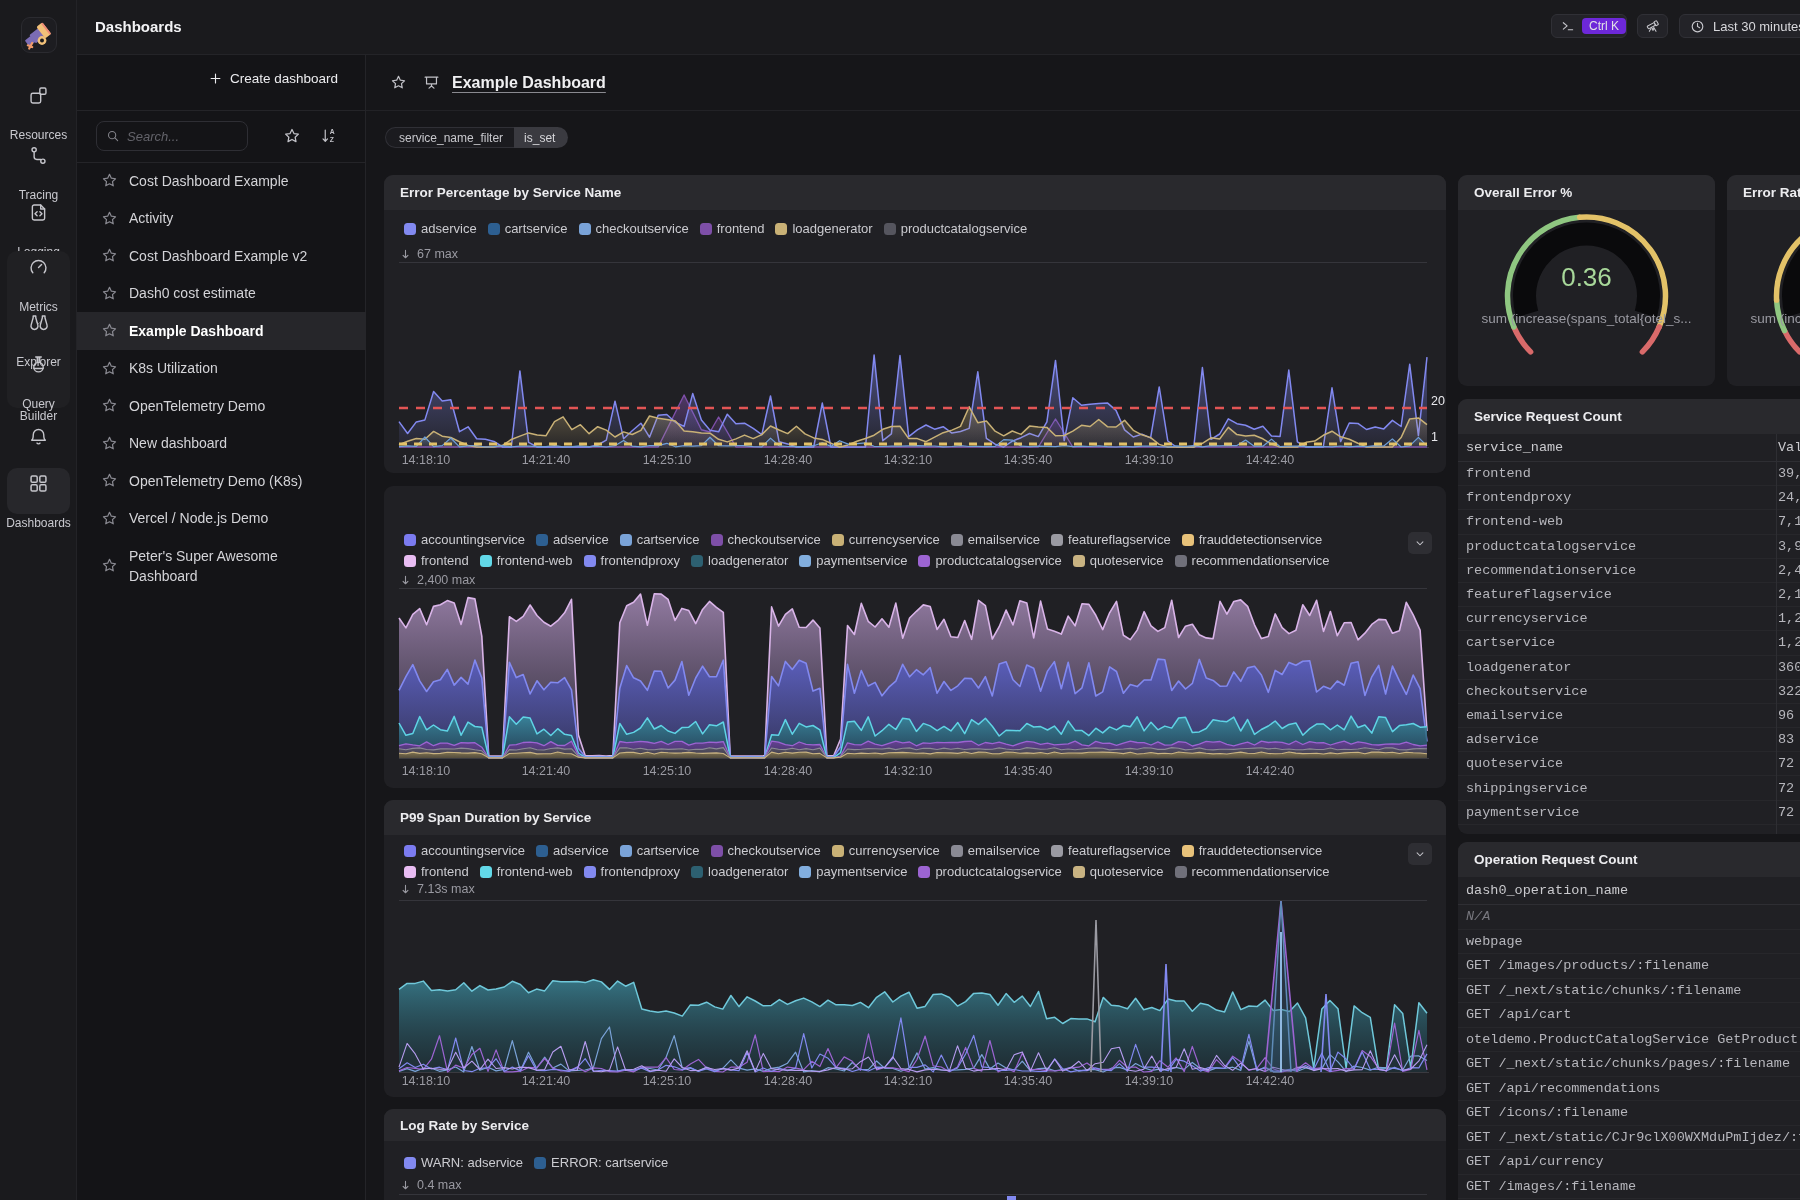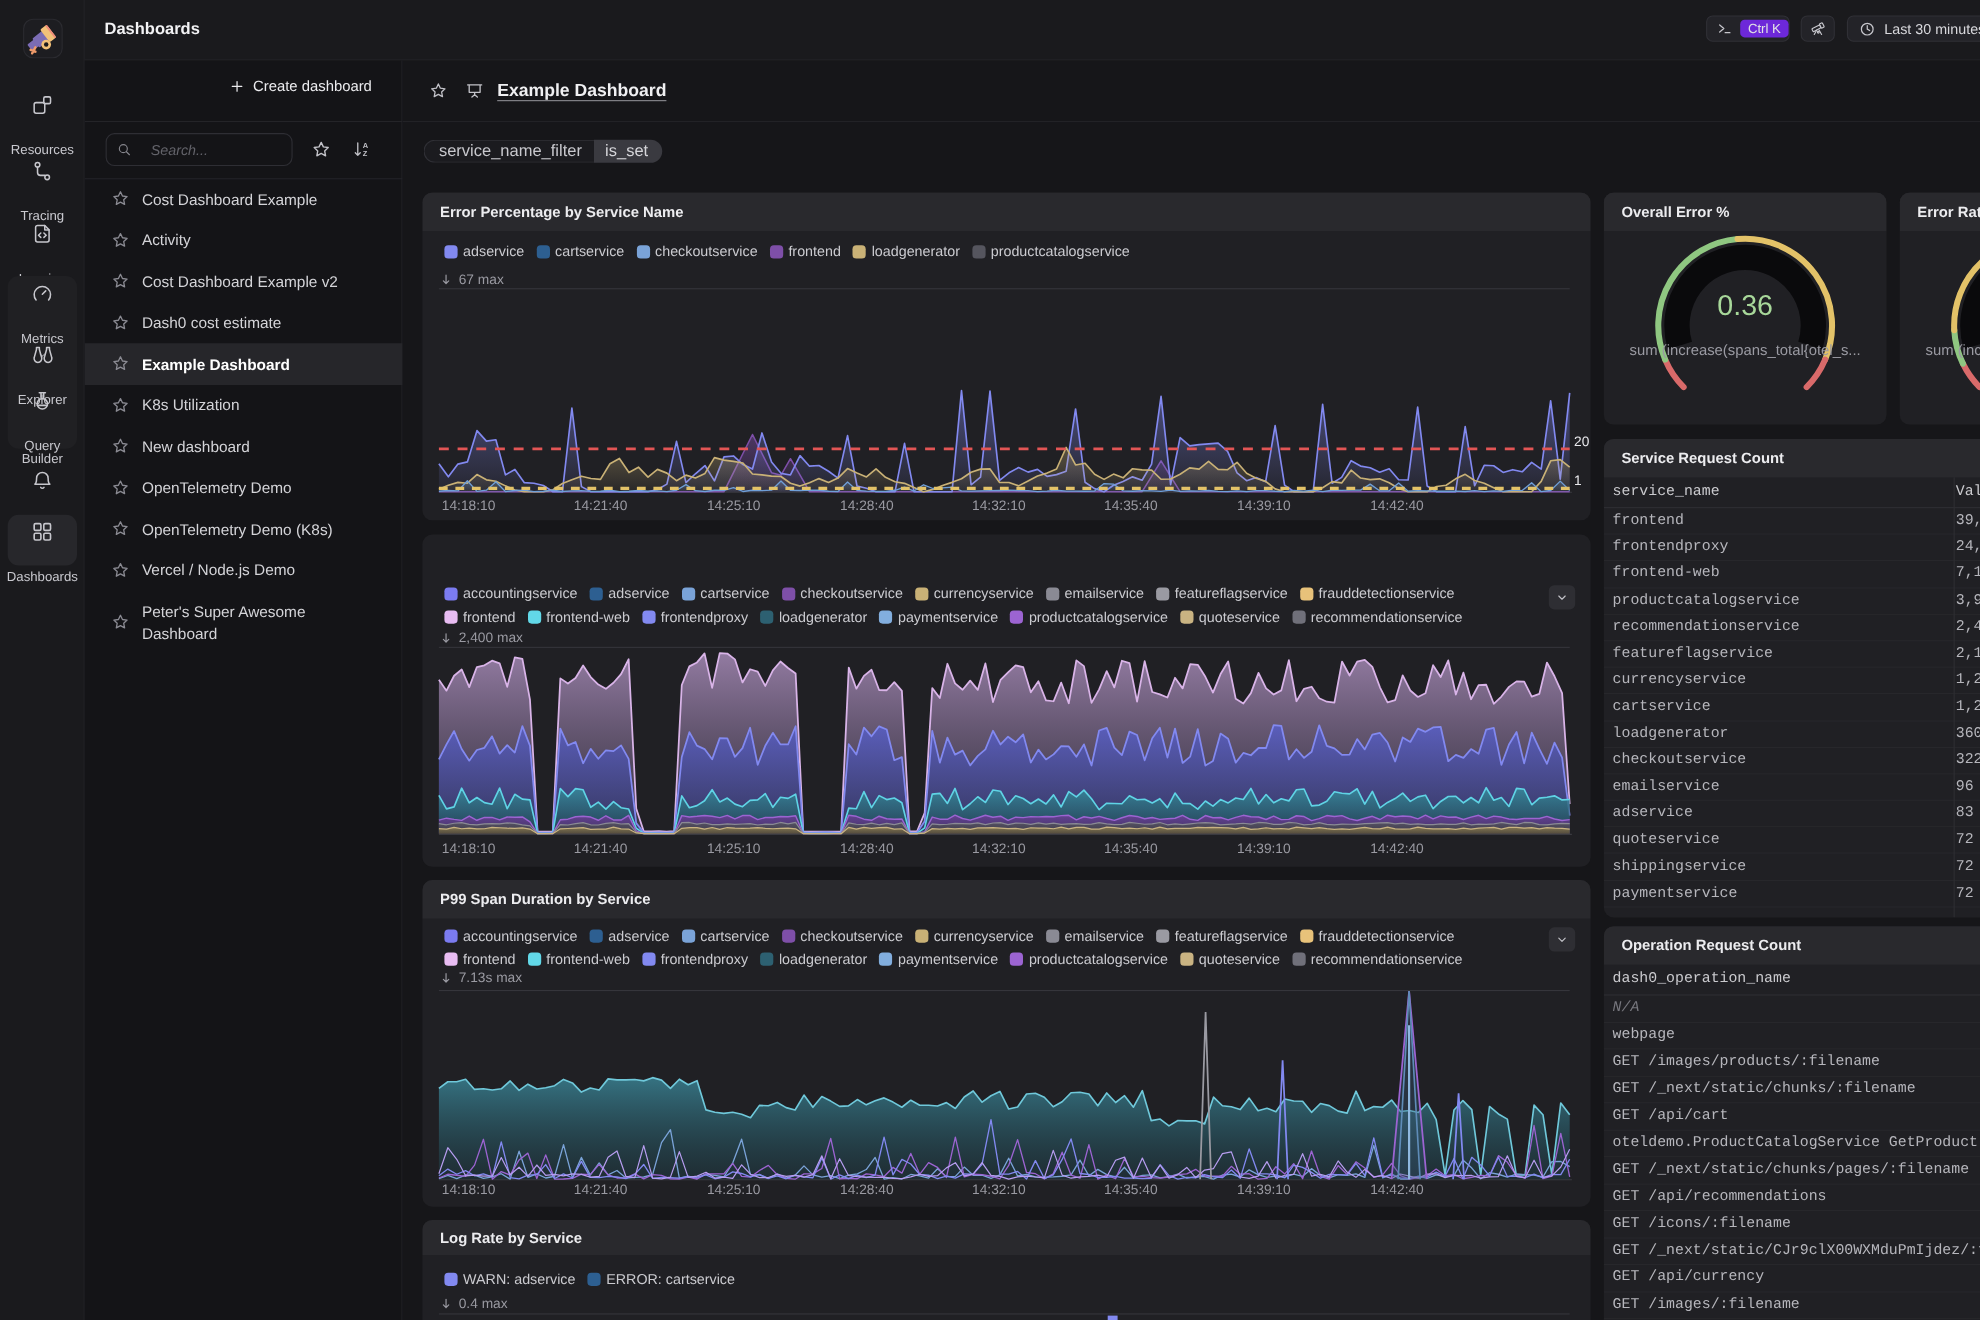--- a/index.html
+++ b/index.html
@@ -13,33 +13,33 @@
 .nlab{font-size:12px;margin-top:20px;color:#c9c9cf;line-height:11.5px}
 .ngroup{position:absolute;left:7px;top:251px;width:63px;height:157px;background:#202023;border-radius:10px}
 .ndash{position:absolute;left:7px;top:468px;width:63px;height:46px;background:#27272b;border-radius:10px}
 .tb-title{position:absolute;left:18px;top:18px;font-size:15px;font-weight:700;color:#f2f2f4}
 .tbtn{position:absolute;top:14px;height:24px;background:#232328;border:1px solid #303036;border-radius:6px;
  display:flex;align-items:center;color:#d8d8dc;font-size:12.5px;white-space:nowrap}
 .kbd{background:#6d28d9;border-radius:4px;padding:1px 7px;margin-left:7px;font-size:12px;color:#e2e2e6;white-space:nowrap}
 .create{position:absolute;left:131px;top:16px;display:flex;align-items:center;gap:7px;color:#ececef;
  font-size:13.5px;font-weight:500}
 .sdiv{position:absolute;left:0;width:289px;height:1px;background:#242428}
-.search{position:absolute;left:19px;top:66px;width:170px;height:30px;border:1px solid #2e2e34;border-radius:8px;
- display:flex;align-items:center;padding-left:9px;gap:17px;color:#63636a;font-size:13px;font-style:italic}
+.search{position:absolute;left:19px;top:66px;width:152px;height:30px;border:1px solid #2e2e34;border-radius:8px;
+ display:flex;align-items:center;padding-left:9px;gap:7px;color:#63636a;font-size:13px;font-style:italic}
 .slist{position:absolute;left:0;top:107px;width:289px}
 .srow{height:37.5px;display:flex;align-items:center;gap:11px;padding-left:24px;font-size:14px;color:#d4d4d8;font-weight:500}
 .srow.tall{height:57.5px}
 .srow.tall span{line-height:20px}
 .srow.active{background:#26262a;color:#fff;font-weight:700}
 .mhead-star{position:absolute;left:24px;top:19px}
 .mhead-pres{position:absolute;left:57px;top:19px}
 .mhead-t{position:absolute;left:86px;top:19px;font-size:16px;font-weight:600;color:#f0f0f2;text-decoration:underline;
  text-underline-offset:4px;text-decoration-color:#8a8a90}
 .mdiv{position:absolute;left:0;top:55px;width:1434px;height:1px;background:#222226}
-.chip{position:absolute;left:19px;top:72px;height:21px;display:flex;font-size:15px}
+.chip{position:absolute;left:19px;top:72px;height:21px;display:flex;font-size:12px}
 .chipL{border:1px solid #303036;border-right:none;background:#1b1b1f;color:#c8c8cd;border-radius:11px 0 0 11px;
  display:flex;align-items:center;padding:0 11px 0 13px}
 .chipR{background:#3a3a40;color:#d6d6da;border-radius:0 11px 11px 0;display:flex;align-items:center;padding:0 13px 0 10px}
 .panel{position:absolute;background:#202024;border-radius:9px;overflow:hidden}
 .phead{height:35px;background:#29292d;display:flex;align-items:center;padding-left:16px;
  font-size:13.5px;font-weight:600;color:#ececef}
 .legend{position:absolute;left:20px;display:flex;gap:11px;align-items:center;font-size:13px;color:#cbcbd0;white-space:nowrap;z-index:3}
 .li{display:inline-flex;align-items:center;gap:5px}
 .sw{width:12px;height:12px;border-radius:3.5px;display:inline-block}
 .maxrow{position:absolute;left:0;display:flex;align-items:center;gap:5px;font-size:12.5px;color:#9a9aa2;white-space:nowrap;z-index:3}
@@ -200,27 +200,27 @@
       <div class="srow">
         <svg viewBox="0 0 24 24" width="17" height="17" fill="none" stroke="#8a8a92" stroke-width="1.7" stroke-linejoin="round">
           <path d="M12 3.3l2.6 5.4 5.9.8-4.3 4.1 1.1 5.9-5.3-2.9-5.3 2.9 1.1-5.9-4.3-4.1 5.9-.8z"></path>
         </svg>
         <span>K8s Utilization</span>
       </div>
       <div class="srow">
         <svg viewBox="0 0 24 24" width="17" height="17" fill="none" stroke="#8a8a92" stroke-width="1.7" stroke-linejoin="round">
           <path d="M12 3.3l2.6 5.4 5.9.8-4.3 4.1 1.1 5.9-5.3-2.9-5.3 2.9 1.1-5.9-4.3-4.1 5.9-.8z"></path>
         </svg>
+        <span>OpenTelemetry Demo</span>
+      </div>
+      <div class="srow">
+        <svg viewBox="0 0 24 24" width="17" height="17" fill="none" stroke="#8a8a92" stroke-width="1.7" stroke-linejoin="round">
+          <path d="M12 3.3l2.6 5.4 5.9.8-4.3 4.1 1.1 5.9-5.3-2.9-5.3 2.9 1.1-5.9-4.3-4.1 5.9-.8z"></path>
+        </svg>
         <span>New dashboard</span>
-      </div>
-      <div class="srow">
-        <svg viewBox="0 0 24 24" width="17" height="17" fill="none" stroke="#8a8a92" stroke-width="1.7" stroke-linejoin="round">
-          <path d="M12 3.3l2.6 5.4 5.9.8-4.3 4.1 1.1 5.9-5.3-2.9-5.3 2.9 1.1-5.9-4.3-4.1 5.9-.8z"></path>
-        </svg>
-        <span>OpenTelemetry Demo</span>
       </div>
       <div class="srow">
         <svg viewBox="0 0 24 24" width="17" height="17" fill="none" stroke="#8a8a92" stroke-width="1.7" stroke-linejoin="round">
           <path d="M12 3.3l2.6 5.4 5.9.8-4.3 4.1 1.1 5.9-5.3-2.9-5.3 2.9 1.1-5.9-4.3-4.1 5.9-.8z"></path>
         </svg>
         <span>OpenTelemetry Demo (K8s)</span>
       </div>
       <div class="srow">
         <svg viewBox="0 0 24 24" width="17" height="17" fill="none" stroke="#8a8a92" stroke-width="1.7" stroke-linejoin="round">
           <path d="M12 3.3l2.6 5.4 5.9.8-4.3 4.1 1.1 5.9-5.3-2.9-5.3 2.9 1.1-5.9-4.3-4.1 5.9-.8z"></path>

